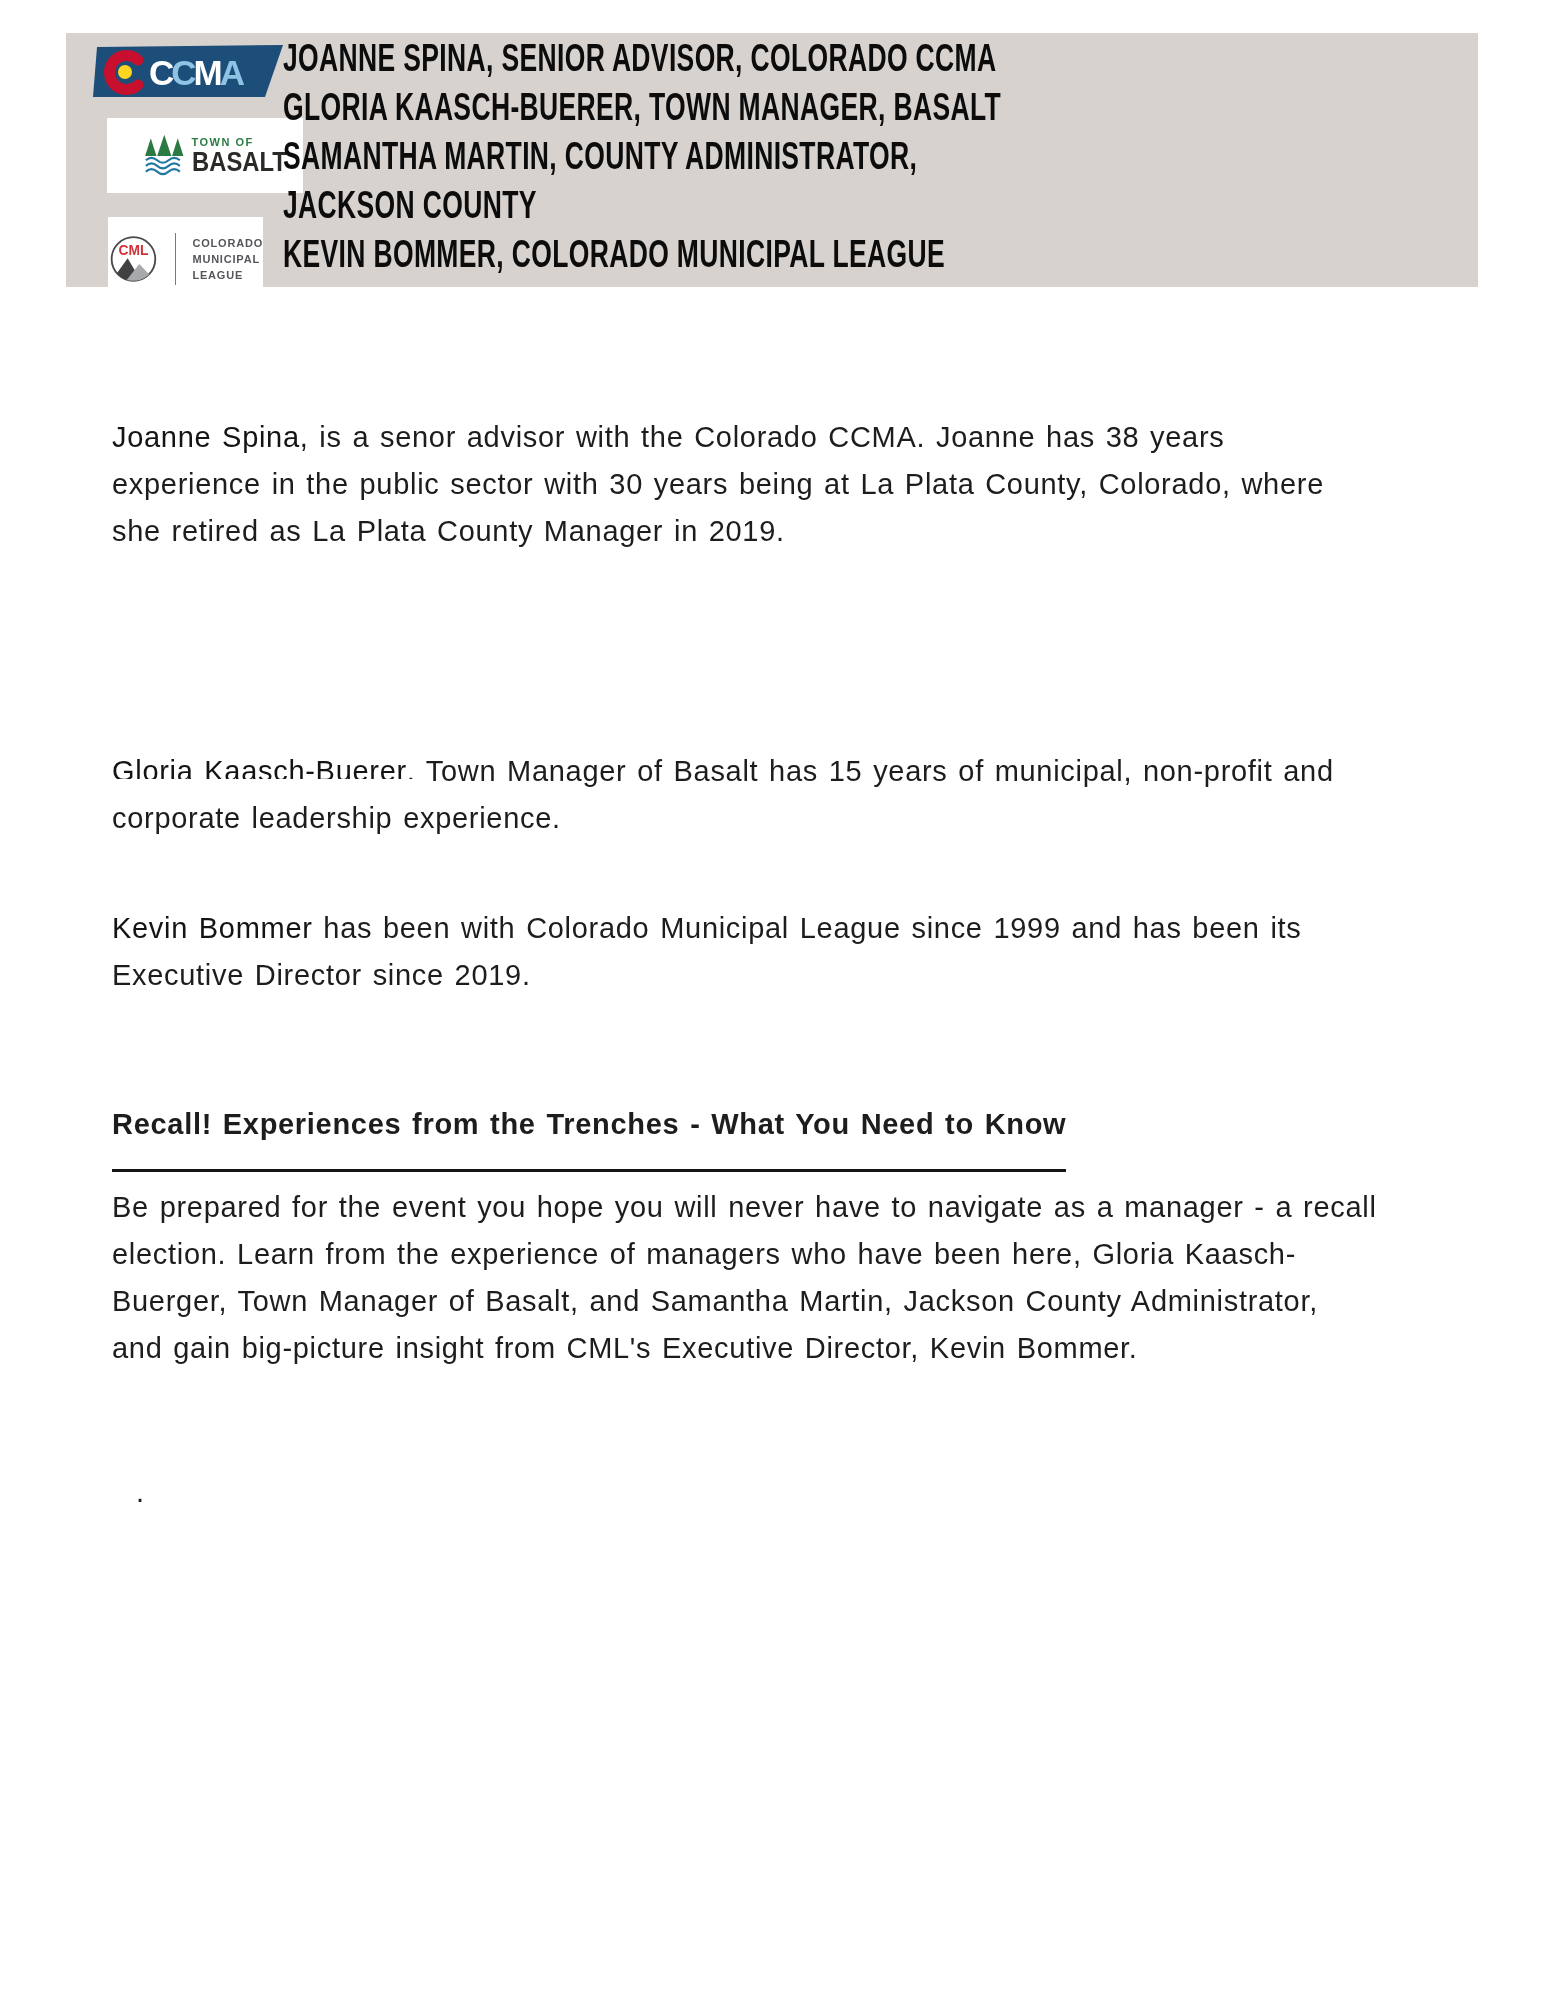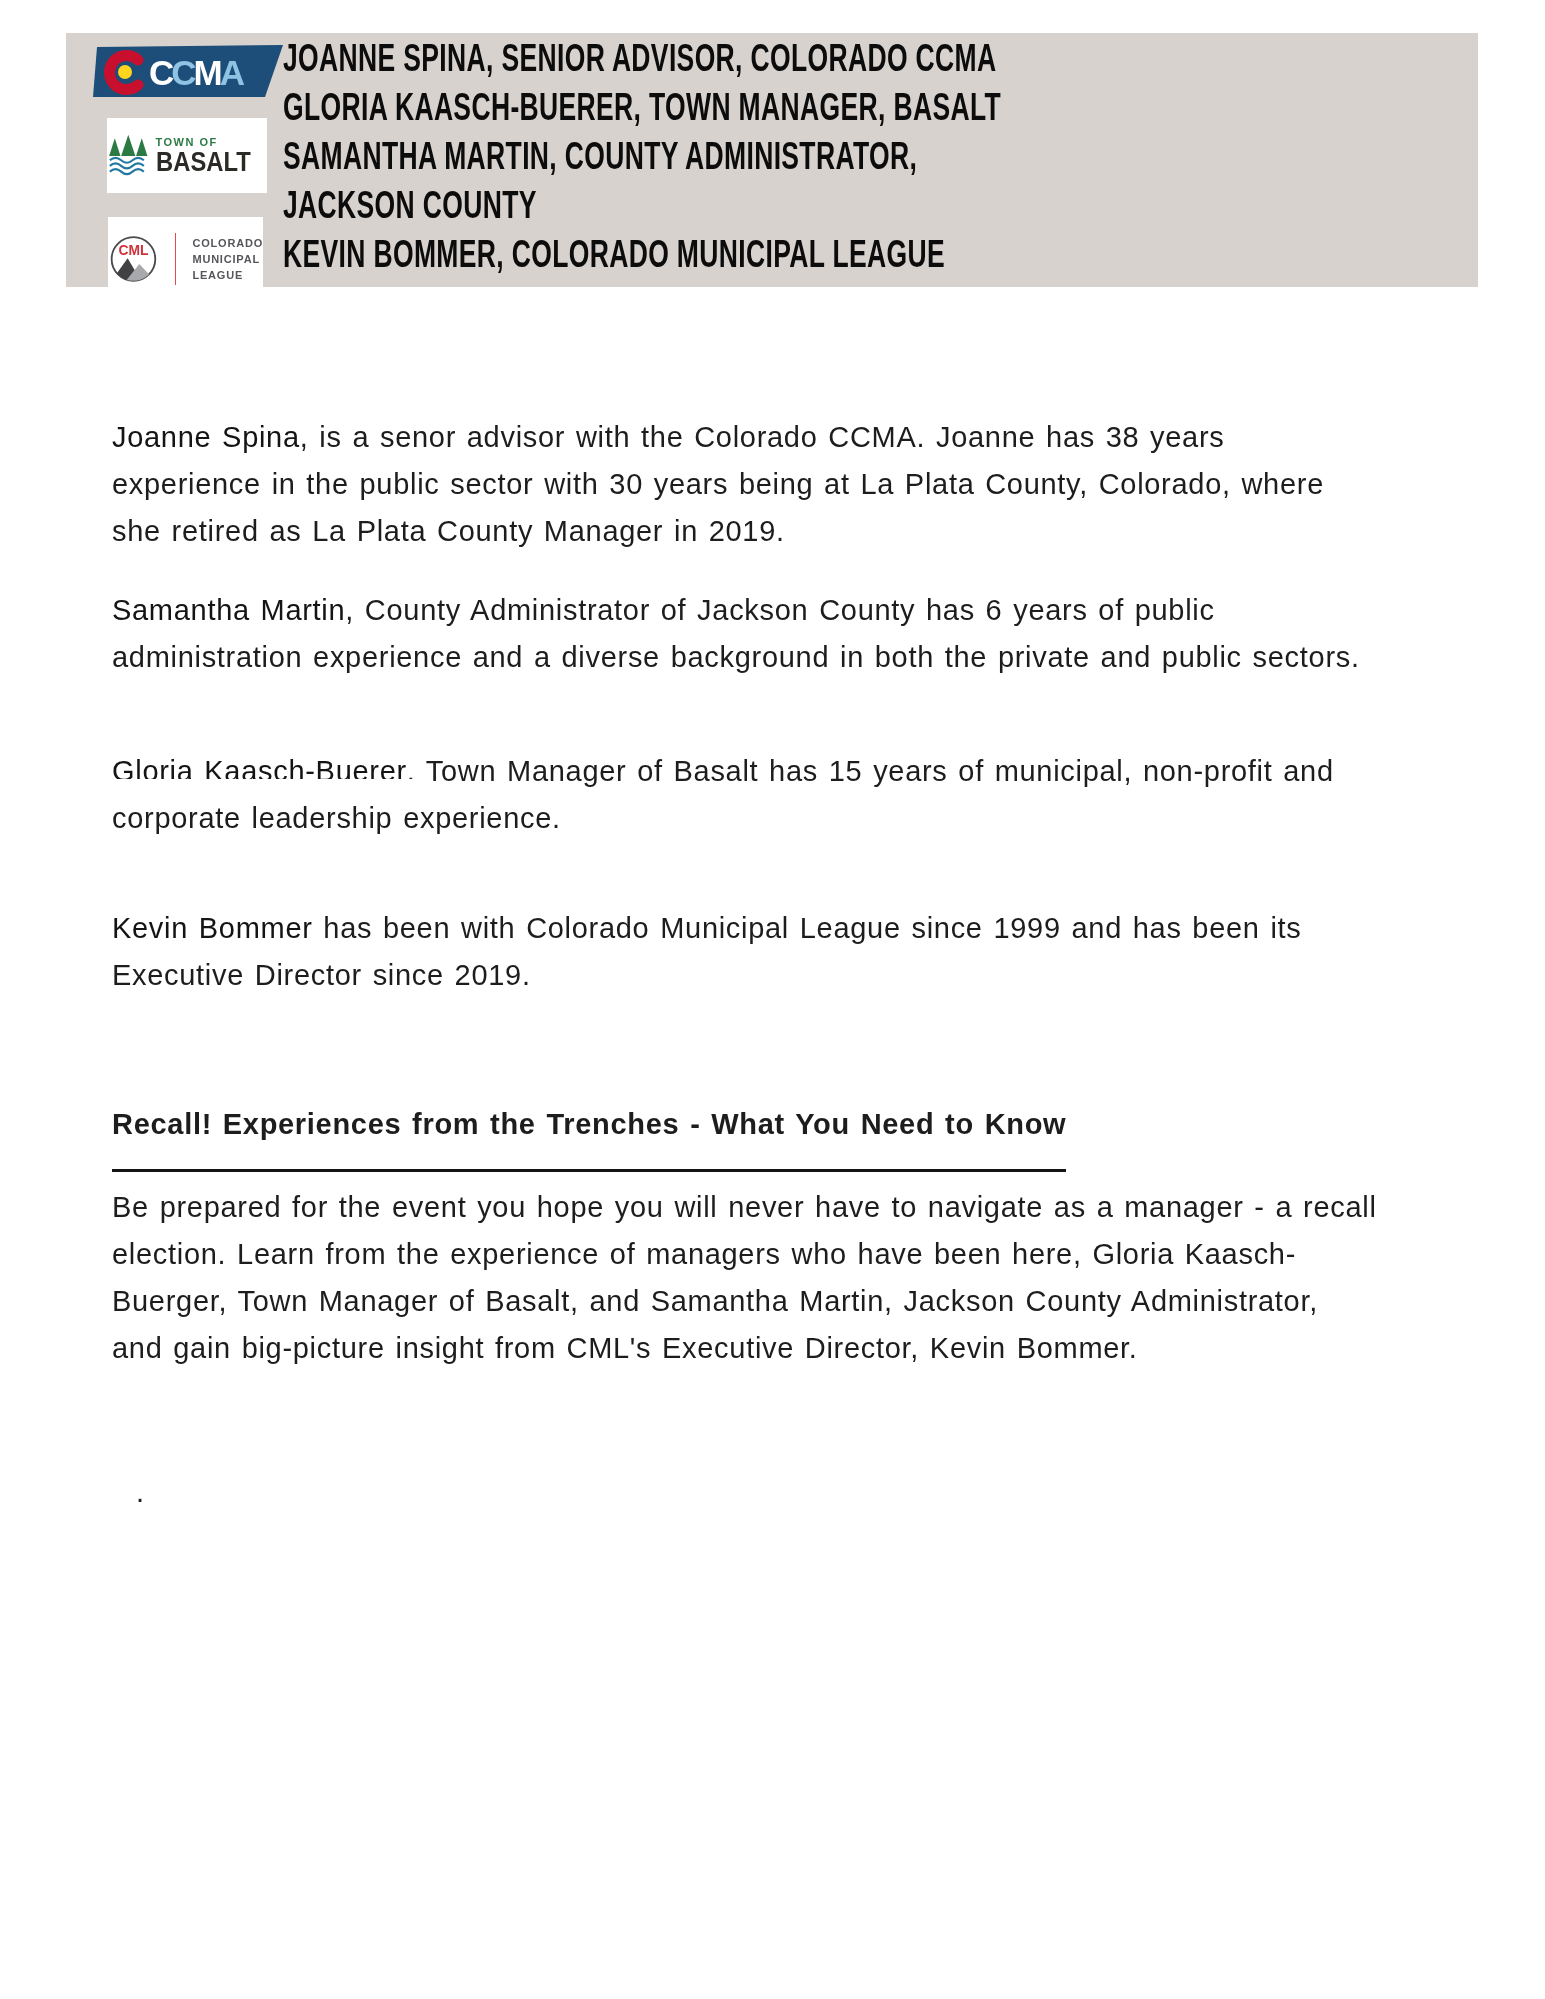--- a/index.html
+++ b/index.html
@@ -8,21 +8,21 @@
 
   
   .header-band{position:absolute;left:66px;top:33px;width:1412px;height:254px;background:#d8d2ce;}
   .titles{position:absolute;left:217px;top:0;}
   .title-line{font-size:39px;line-height:49px;font-weight:800;color:#0c0c0c;
               letter-spacing:0.5px;white-space:nowrap;transform:scaleX(0.68);transform-origin:left top;}
 
   
   .logo-cccma{position:absolute;left:27px;top:12px;width:190px;height:52px;}
   .logo-basalt{position:absolute;left:41px;top:85px;width:160px;height:75px;background:#ffffff;
-               display:flex;align-items:center;justify-content:center;gap:6px;}
+               display:flex;align-items:center;justify-content:center;gap:6px;padding-left:36px;}
   .basalt-text{display:flex;flex-direction:column;justify-content:center;}
   .basalt-town{font-size:11px;font-weight:700;color:#2c7a43;letter-spacing:1.5px;line-height:12px;}
   .basalt-name{font-size:28px;font-weight:700;color:#2b2a27;line-height:28px;
                transform:scaleX(0.85);transform-origin:left;}
   .logo-cml{position:absolute;left:42px;top:184px;width:155px;height:84px;background:#ffffff;
             display:flex;align-items:center;justify-content:center;gap:16px;}
   .cml-divider{width:2px;height:52px;background:#e5484d;}
   .cml-text{display:flex;flex-direction:column;}
   .cml-text div{font-size:11px;color:#55565a;letter-spacing:0.8px;line-height:16px;font-weight:700;}
 
@@ -98,21 +98,20 @@
       <div class="title-line">JOANNE SPINA, SENIOR ADVISOR, COLORADO CCMA</div>
       <div class="title-line">GLORIA KAASCH-BUERER, TOWN MANAGER, BASALT</div>
       <div class="title-line">SAMANTHA MARTIN, COUNTY ADMINISTRATOR,</div>
       <div class="title-line">JACKSON COUNTY</div>
       <div class="title-line">KEVIN BOMMER, COLORADO MUNICIPAL LEAGUE</div>
     </div>
   </div>
 
   <p class="para bio-1"><strong>Joanne Spina</strong><span>, is a senor advisor with the Colorado CCMA. Joanne has 38 years experience in the public sector with 30 years being at La Plata County, Colorado, where she retired as La Plata County Manager in 2019.</span></p>
 
-  <p class="para bio-2"><strong>Samantha Martin</strong><span>, County Administrator of Jackson County has 6 years of public administration experience and a diverse background in both the private and public sectors.</span></p>
 
   <p class="para bio-3"><strong class="clipped">Gloria Kaasch-Buerer</strong><span>, Town Manager of Basalt has 15 years of municipal, non-profit and corporate leadership experience.</span></p>
 
   <p class="para bio-4"><strong>Kevin Bommer</strong><span> has been with Colorado Municipal League since 1999 and has been its Executive Director since 2019.</span></p>
 
   <p class="para session-heading"><span class="underlined">Recall! Experiences from the Trenches - What You Need to Know</span></p>
 
   <p class="para session-desc">Be prepared for the event you hope you will never have to navigate as a manager - a recall election. Learn from the experience of managers who have been here, Gloria Kaasch-Buerger, Town Manager of Basalt, and Samantha Martin, Jackson County Administrator, and gain big-picture insight from CML's Executive Director, Kevin Bommer.</p>
 
   <div class="trailing-dot">.</div>

